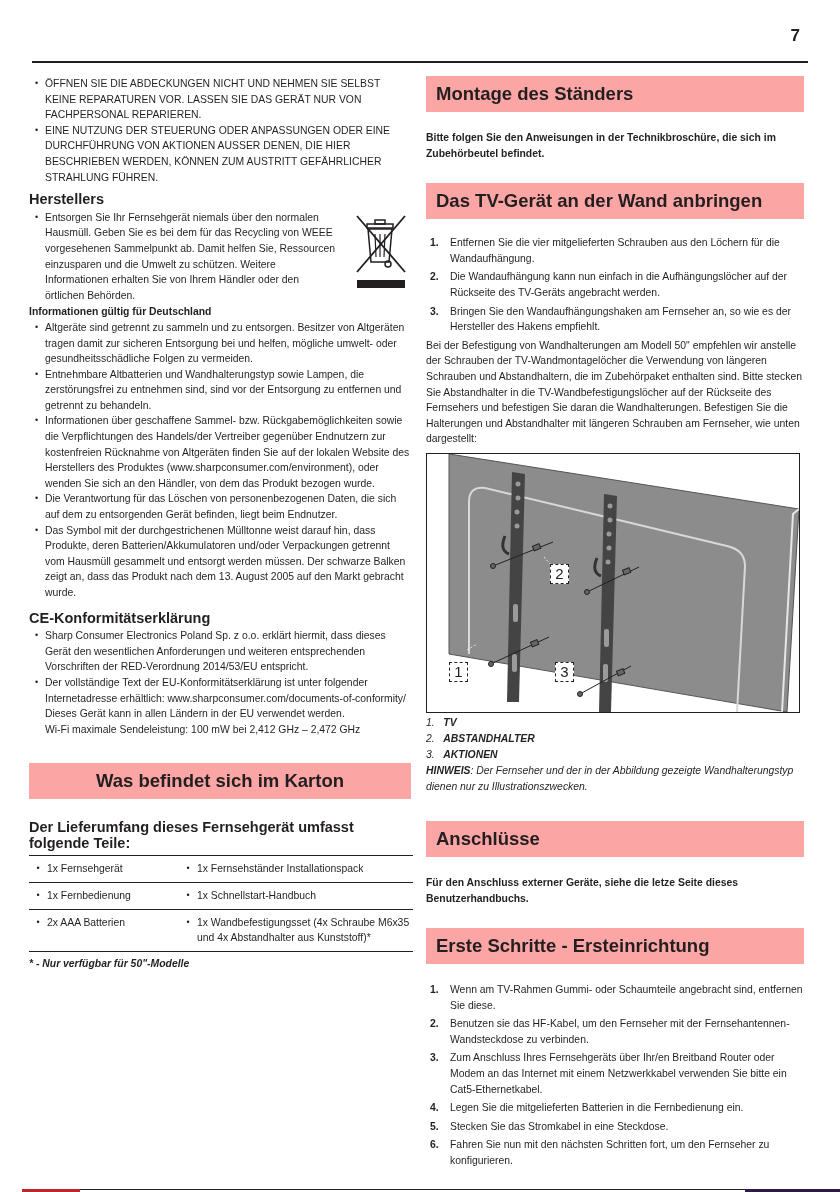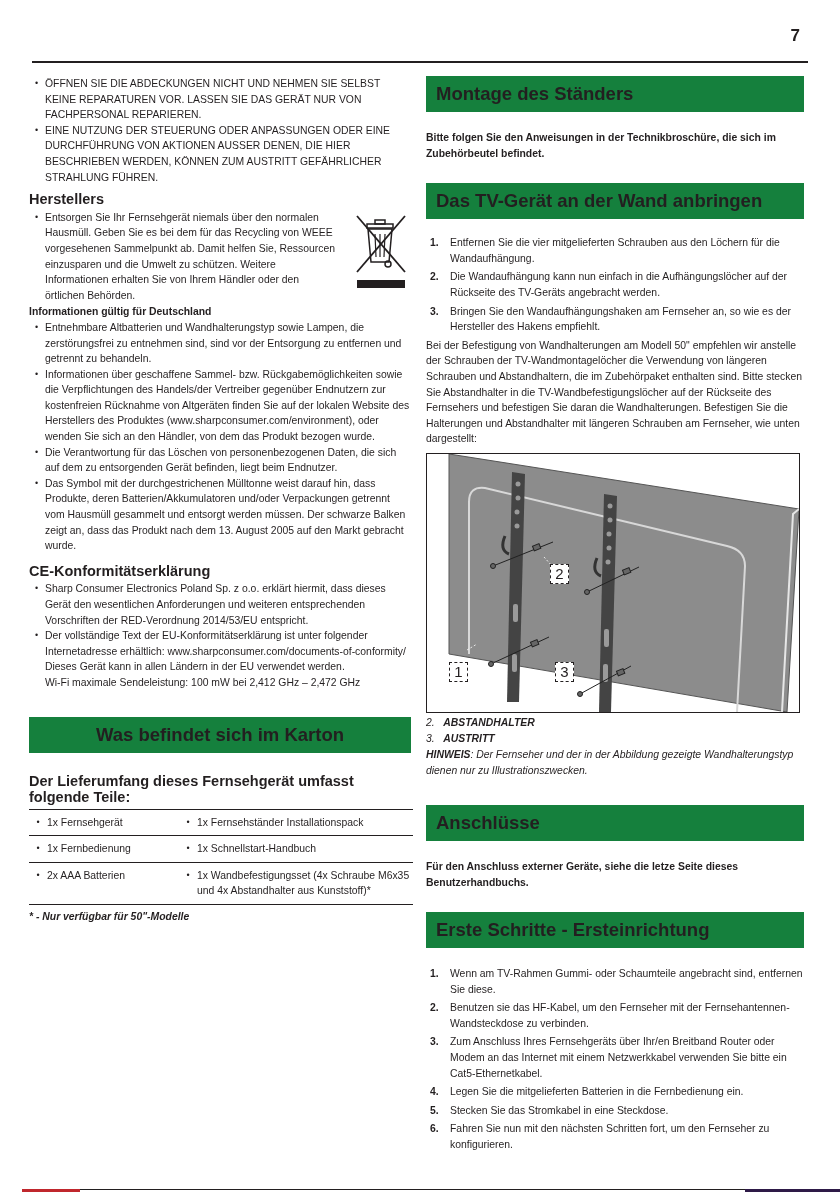--- a/index.html
+++ b/index.html
@@ -16,21 +16,21 @@
   ul.blist { list-style:none; margin:0; padding:0; }
   ul.blist li { position:relative; padding-left:16px; }
   ul.blist li::before { content:"•"; position:absolute; left:6px; top:0; font-size:9px; }
 
   h3.sub { font-size:14.5px; font-weight:bold; margin:7px 0 2px 0; }
   .subsm { font-weight:bold; font-size:10.4px; margin-top:1px; }
 
   .weee { position:absolute; right:2px; top:147px; width:56px; height:80px; }
 
   .gray-head {
-    background:#15803d; font-weight:bold; font-size:18.5px; padding:6px 10px 6px 10px;
+    background:#fca5a5; font-weight:bold; font-size:18.5px; padding:6px 10px 6px 10px;
     height:24px; line-height:24px; color:#231f20;
   }
   .para-bold { font-weight:bold; font-size:10.4px; }
 
   ol.nlist { list-style:none; margin:0; padding:0; }
   ol.nlist li { position:relative; padding-left:24px; margin-bottom:3px; }
   ol.nlist li .n { position:absolute; left:4px; font-weight:bold; }
 
   .fig { border:1.5px solid #231f20; width:372px; height:258px; position:relative; overflow:hidden; margin-top:6px; background:#fff; }
   .fig-label { position:absolute; background:#fff; border:1px dashed #231f20; font-size:15px; width:17px; height:18px; line-height:18px; text-align:center; }
@@ -76,20 +76,21 @@
       <line x1="32" y1="22" x2="31" y2="45" stroke="#231f20" stroke-width="1.2"></line>
       <circle cx="35" cy="52" r="3" fill="none" stroke="#231f20" stroke-width="1.5"></circle>
       <line x1="4" y1="4" x2="52" y2="60" stroke="#231f20" stroke-width="1.8"></line>
       <line x1="52" y1="4" x2="4" y2="60" stroke="#231f20" stroke-width="1.8"></line>
       <rect x="4" y="68" width="48" height="8" fill="#231f20"></rect>
     </svg>
   </div>
 
   <div class="subsm">Informationen gültig für Deutschland</div>
   <ul class="blist">
+    <li>Altgeräte sind getrennt zu sammeln und zu entsorgen. Besitzer von Altgeräten tragen damit zur sicheren Entsorgung bei und helfen, mögliche umwelt- oder gesundheitsschädliche Folgen zu vermeiden.</li>
     <li>Entnehmbare Altbatterien und Wandhalterungstyp sowie Lampen, die zerstörungsfrei zu entnehmen sind, sind vor der Entsorgung zu entfernen und getrennt zu behandeln.</li>
     <li>Informationen über geschaffene Sammel- bzw. Rückgabemöglichkeiten sowie die Verpflichtungen des Handels/der Vertreiber gegenüber Endnutzern zur kostenfreien Rücknahme von Altgeräten finden Sie auf der lokalen Website des Herstellers des Produktes (www.sharpconsumer.com/environment), oder wenden Sie sich an den Händler, von dem das Produkt bezogen wurde.</li>
     <li>Die Verantwortung für das Löschen von personenbezogenen Daten, die sich auf dem zu entsorgenden Gerät befinden, liegt beim Endnutzer.</li>
     <li>Das Symbol mit der durchgestrichenen Mülltonne weist darauf hin, dass Produkte, deren Batterien/Akkumulatoren und/oder Verpackungen getrennt vom Hausmüll gesammelt und entsorgt werden müssen. Der schwarze Balken zeigt an, dass das Produkt nach dem 13. August 2005 auf den Markt gebracht wurde.</li>
   </ul>
 
   <h3 class="sub" style="margin-top:10px;">CE-Konformitätserklärung</h3>
   <ul class="blist">
     <li>Sharp Consumer Electronics Poland Sp. z o.o. erklärt hiermit, dass dieses Gerät den wesentlichen Anforderungen und weiteren entsprechenden Vorschriften der RED-Verordnung 2014/53/EU entspricht.</li>
     <li>
@@ -187,22 +188,23 @@
       <line x1="117" y1="103" x2="125" y2="112" stroke="#fff" stroke-width="0.8" stroke-dasharray="2,2"></line>
       <line x1="40" y1="196" x2="50" y2="190" stroke="#fff" stroke-width="0.8" stroke-dasharray="2,2"></line>
       <line x1="143" y1="228" x2="151" y2="238" stroke="#fff" stroke-width="0.8" stroke-dasharray="2,2"></line>
     </svg>
     <div class="fig-label" style="left:22px; top:208px;">1</div>
     <div class="fig-label" style="left:123px; top:110px;">2</div>
     <div class="fig-label" style="left:128px; top:208px;">3</div>
   </div>
 
   <div class="legend">
+    <div>1.&nbsp;&nbsp;&nbsp;<b>TV</b></div>
     <div>2.&nbsp;&nbsp;&nbsp;<b>ABSTANDHALTER</b></div>
-    <div>3.&nbsp;&nbsp;&nbsp;<b>AUSTRITT</b></div>
+    <div>3.&nbsp;&nbsp;&nbsp;<b>AKTIONEN</b></div>
     <div><b>HINWEIS</b><span>: Der Fernseher und der in der Abbildung gezeigte Wandhalterungstyp dienen nur zu Illustrationszwecken.</span></div>
   </div>
 
   <div class="gray-head" style="margin-top:26px;">Anschlüsse</div>
   <div class="para-bold" style="margin-top:18px;">Für den Anschluss externer Geräte, siehe die letze Seite dieses Benutzerhandbuchs.</div>
 
   <div class="gray-head" style="margin-top:22px;">Erste Schritte - Ersteinrichtung</div>
   <ol class="nlist" style="margin-top:18px;">
     <li><span class="n">1.</span><span>Wenn am TV-Rahmen Gummi- oder Schaumteile angebracht sind, entfernen Sie diese.</span></li>
     <li><span class="n">2.</span><span>Benutzen sie das HF-Kabel, um den Fernseher mit der Fernsehantennen-Wandsteckdose zu verbinden.</span></li>

